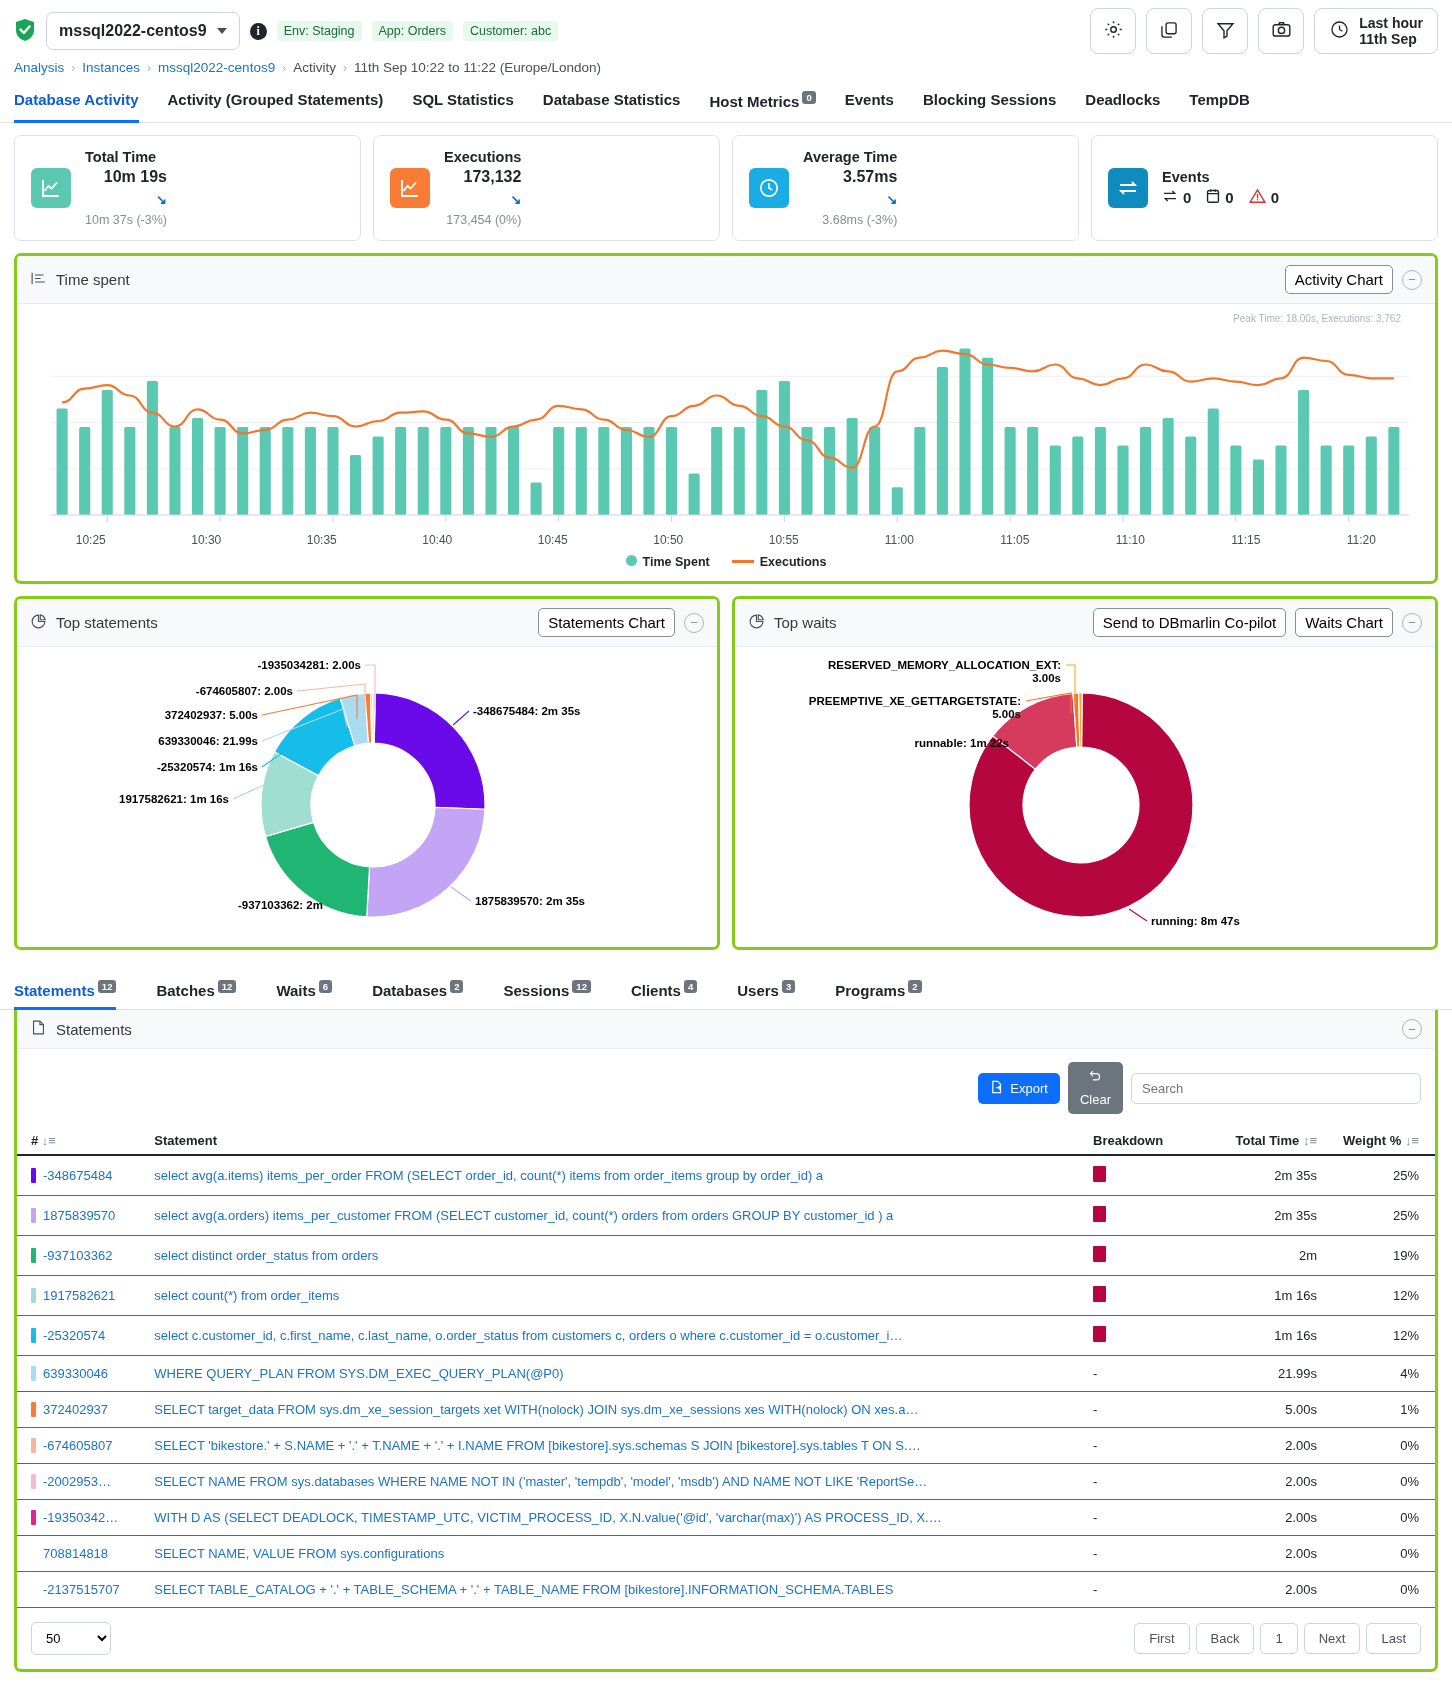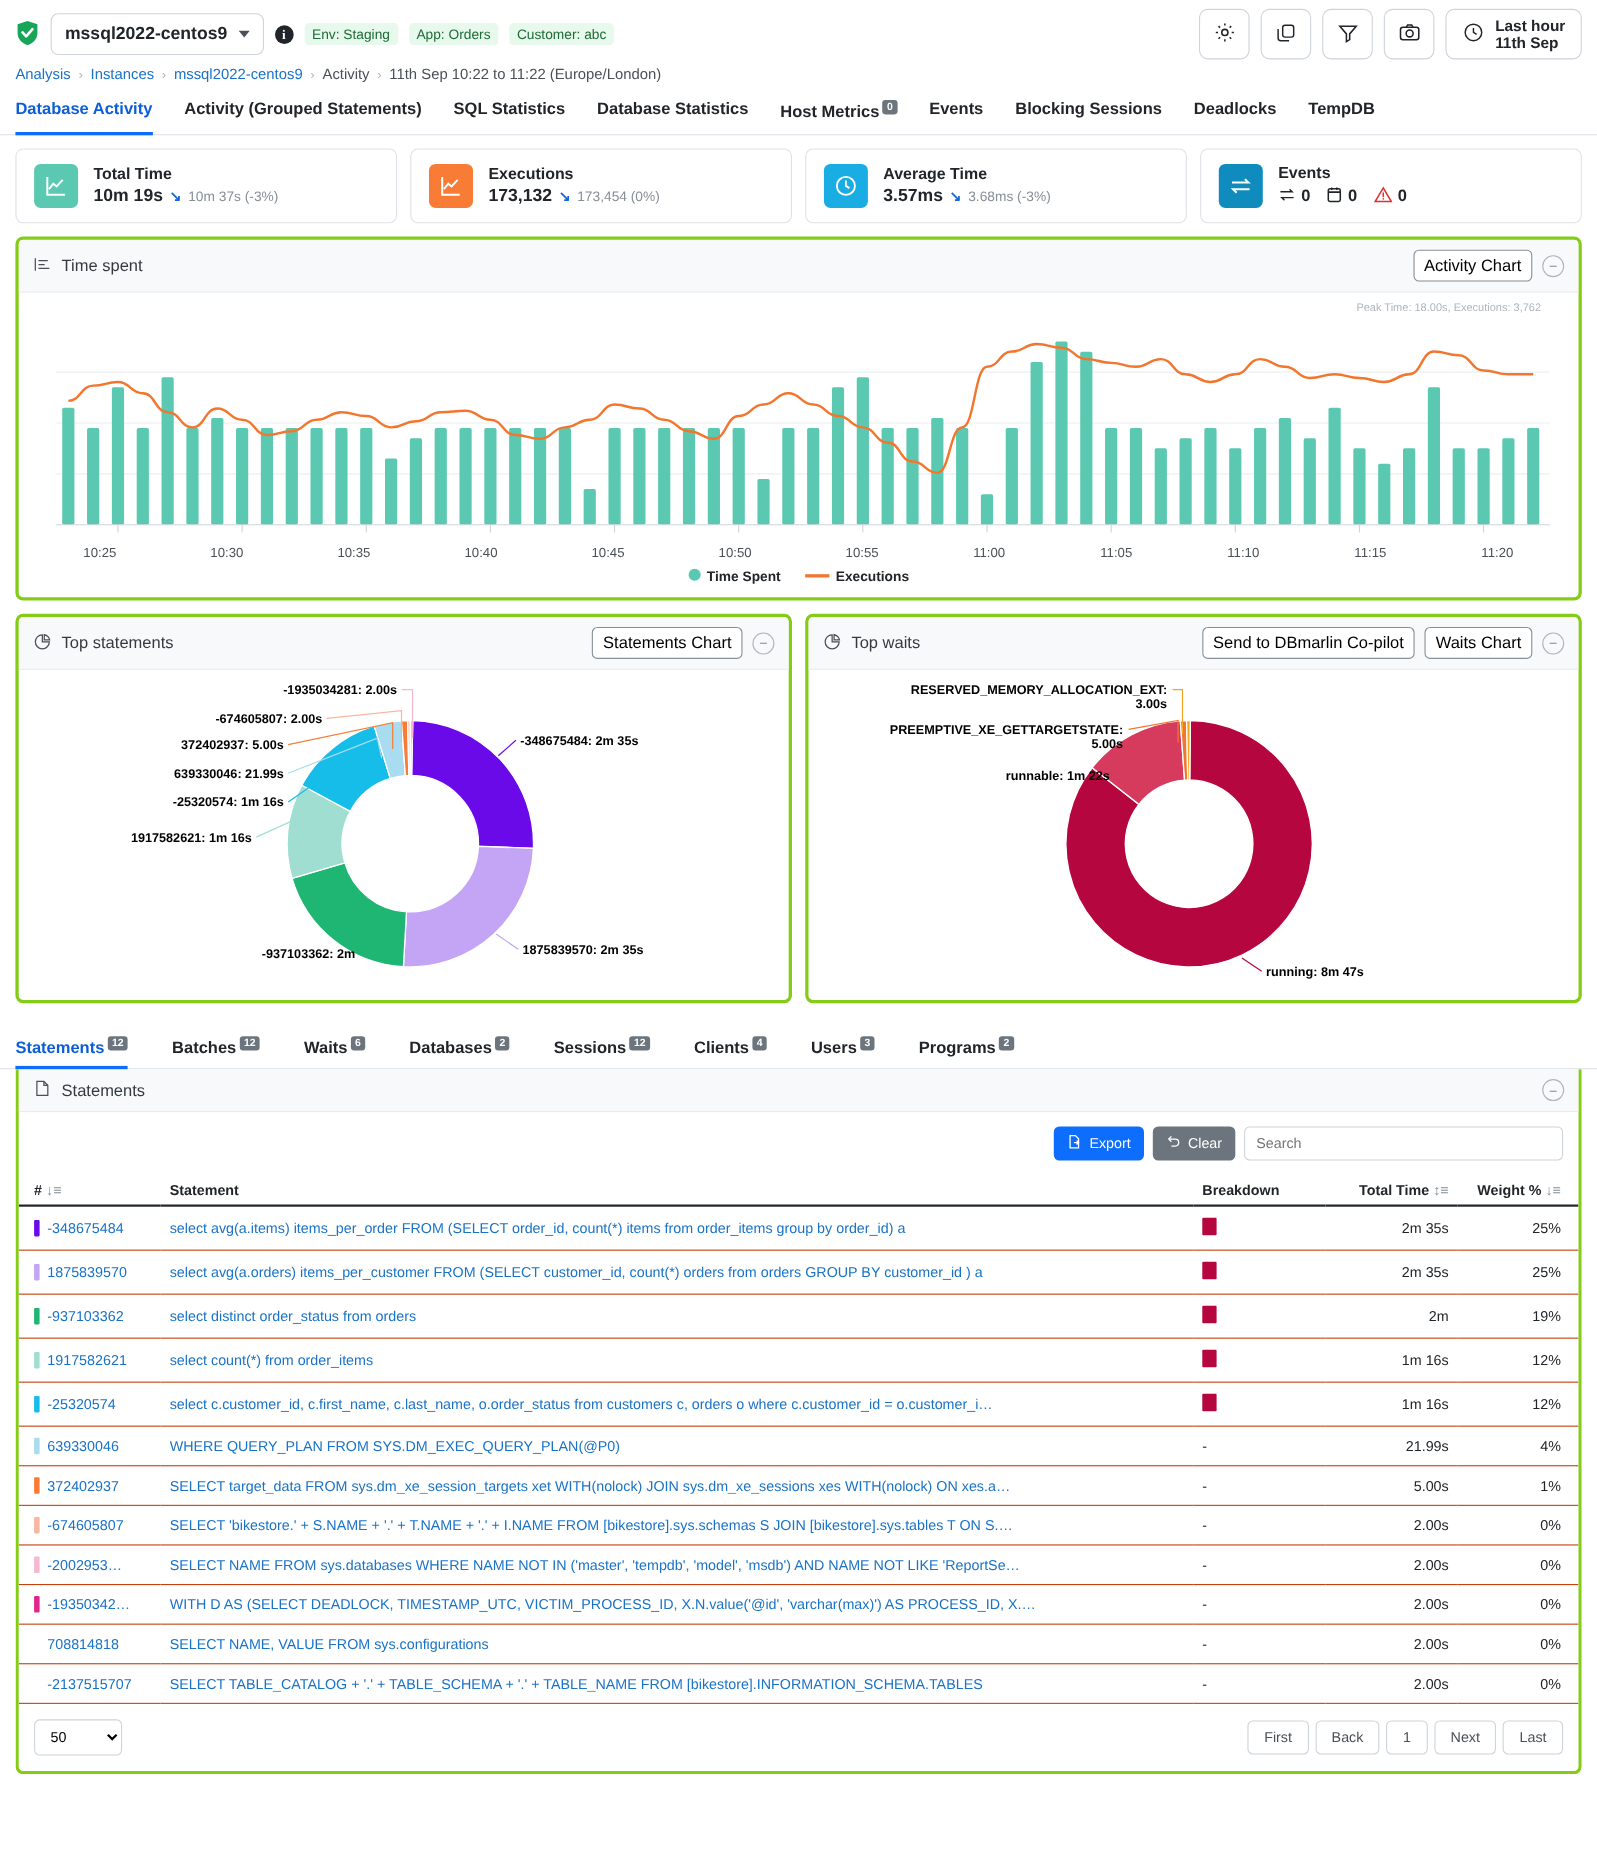--- a/index.html
+++ b/index.html
@@ -40,21 +40,21 @@
   .maintab { font-weight:bold;font-size:15px;padding:6px 0 12px 0;cursor:pointer;position:relative;white-space:nowrap;}
   .maintab.active { color:#0b5ed7; }
   .maintab.active:after { content:"";position:absolute;left:0;right:0;bottom:-1px;height:3px;background:#0d6efd;}
   .badge-sm { display:inline-block;background:#6c757d;color:#fff;border-radius:3px;font-size:9.5px;
     padding:1px 4px;vertical-align:super;margin-left:3px;font-weight:bold;}
 
   .kpis { display:flex;gap:12px;padding:12px 14px 0 14px; }
   .kpi { flex:1;border:1px solid #dee2e6;border-radius:7px;background:#fff;display:flex;align-items:center;gap:14px;padding:13px 16px;}
   .kpi-ic { width:40px;height:40px;border-radius:6px;display:flex;align-items:center;justify-content:center;flex:none;}
   .kpi-t { font-weight:bold;font-size:14.5px;margin-bottom:3px;}
-  .kpi-v { font-weight:bold;font-size:16px;display:flex;align-items:center;gap:6px;}
+  .kpi-v { font-weight:bold;font-size:16px;display:flex;align-items:flex-end;gap:6px;flex-direction:column;}
   .kpi-cmp { font-weight:normal;font-size:12.5px;color:#868e96;}
   .arrow-d { color:#1565d8;font-size:13px; }
   .ev-row { display:flex;gap:15px;align-items:center;font-size:15px;font-weight:bold;}
   .ev-item { display:flex;align-items:center;gap:5px; }
 
   .panel { margin:12px 14px 0 14px;border:3px solid #84cc16;border-radius:7px;background:#fff;overflow:hidden;}
   .panel-hd { display:flex;align-items:center;gap:9px;background:#f8f9fa;border-bottom:1px solid #e9ecef;padding:9px 13px;}
   .panel-ti { font-size:15px;color:#343a40; }
   .panel-sp { flex:1; }
   .mini-btn { border:1px solid #868e96;border-radius:5px;background:#fff;padding:5px 9px;font-size:15px;cursor:pointer;white-space:nowrap;}
@@ -67,21 +67,21 @@
 
   .subtabs { display:flex;gap:40px;padding:16px 14px 0 14px;border-bottom:1px solid #dee2e6;margin:14px 0 0 0;}
   .subtab { font-weight:bold;font-size:15px;padding-bottom:10px;cursor:pointer;position:relative;}
   .subtab.active { color:#0b5ed7; }
   .subtab.active:after{content:"";position:absolute;left:0;right:0;bottom:-1px;height:3px;background:#0d6efd;}
 
   .tbl-toolbar { display:flex;justify-content:flex-end;align-items:center;gap:8px;padding:13px 14px;}
   .btn-primary { background:#0d6efd;color:#fff;border:none;border-radius:5px;padding:7px 12px;font-size:13px;
     display:flex;align-items:center;gap:6px;cursor:pointer;}
   .btn-grey { background:#6c757d;color:#fff;border:none;border-radius:5px;padding:7px 12px;font-size:13px;
-    display:flex;align-items:center;gap:6px;cursor:pointer;}
+    display:flex;align-items:center;gap:6px;cursor:pointer;flex-direction:column;}
   .search-in { width:290px;border:1px solid #ced4da;border-radius:5px;padding:7px 10px;font-size:13px;
     font-family:"Liberation Sans",sans-serif;}
   table { width:100%;border-collapse:collapse;font-size:13px;}
   thead th { text-align:left;font-size:13px;font-weight:bold;padding:6px 8px;border-bottom:2px solid #212529;white-space:nowrap;}
   tbody td { padding:10px 8px;border-bottom:1px solid #c2410c;vertical-align:middle;}
   .id-cell { white-space:nowrap;padding-left:14px;}
   .swatch { display:inline-block;width:5px;height:15px;border-radius:1px;margin-right:7px;vertical-align:-3px;}
   .lnk { color:#1a73c7;cursor:pointer;}
   .stmt { color:#1a73c7;cursor:pointer;white-space:nowrap;overflow:hidden;text-overflow:ellipsis;max-width:830px;display:block;}
   .num { text-align:right;white-space:nowrap;}

